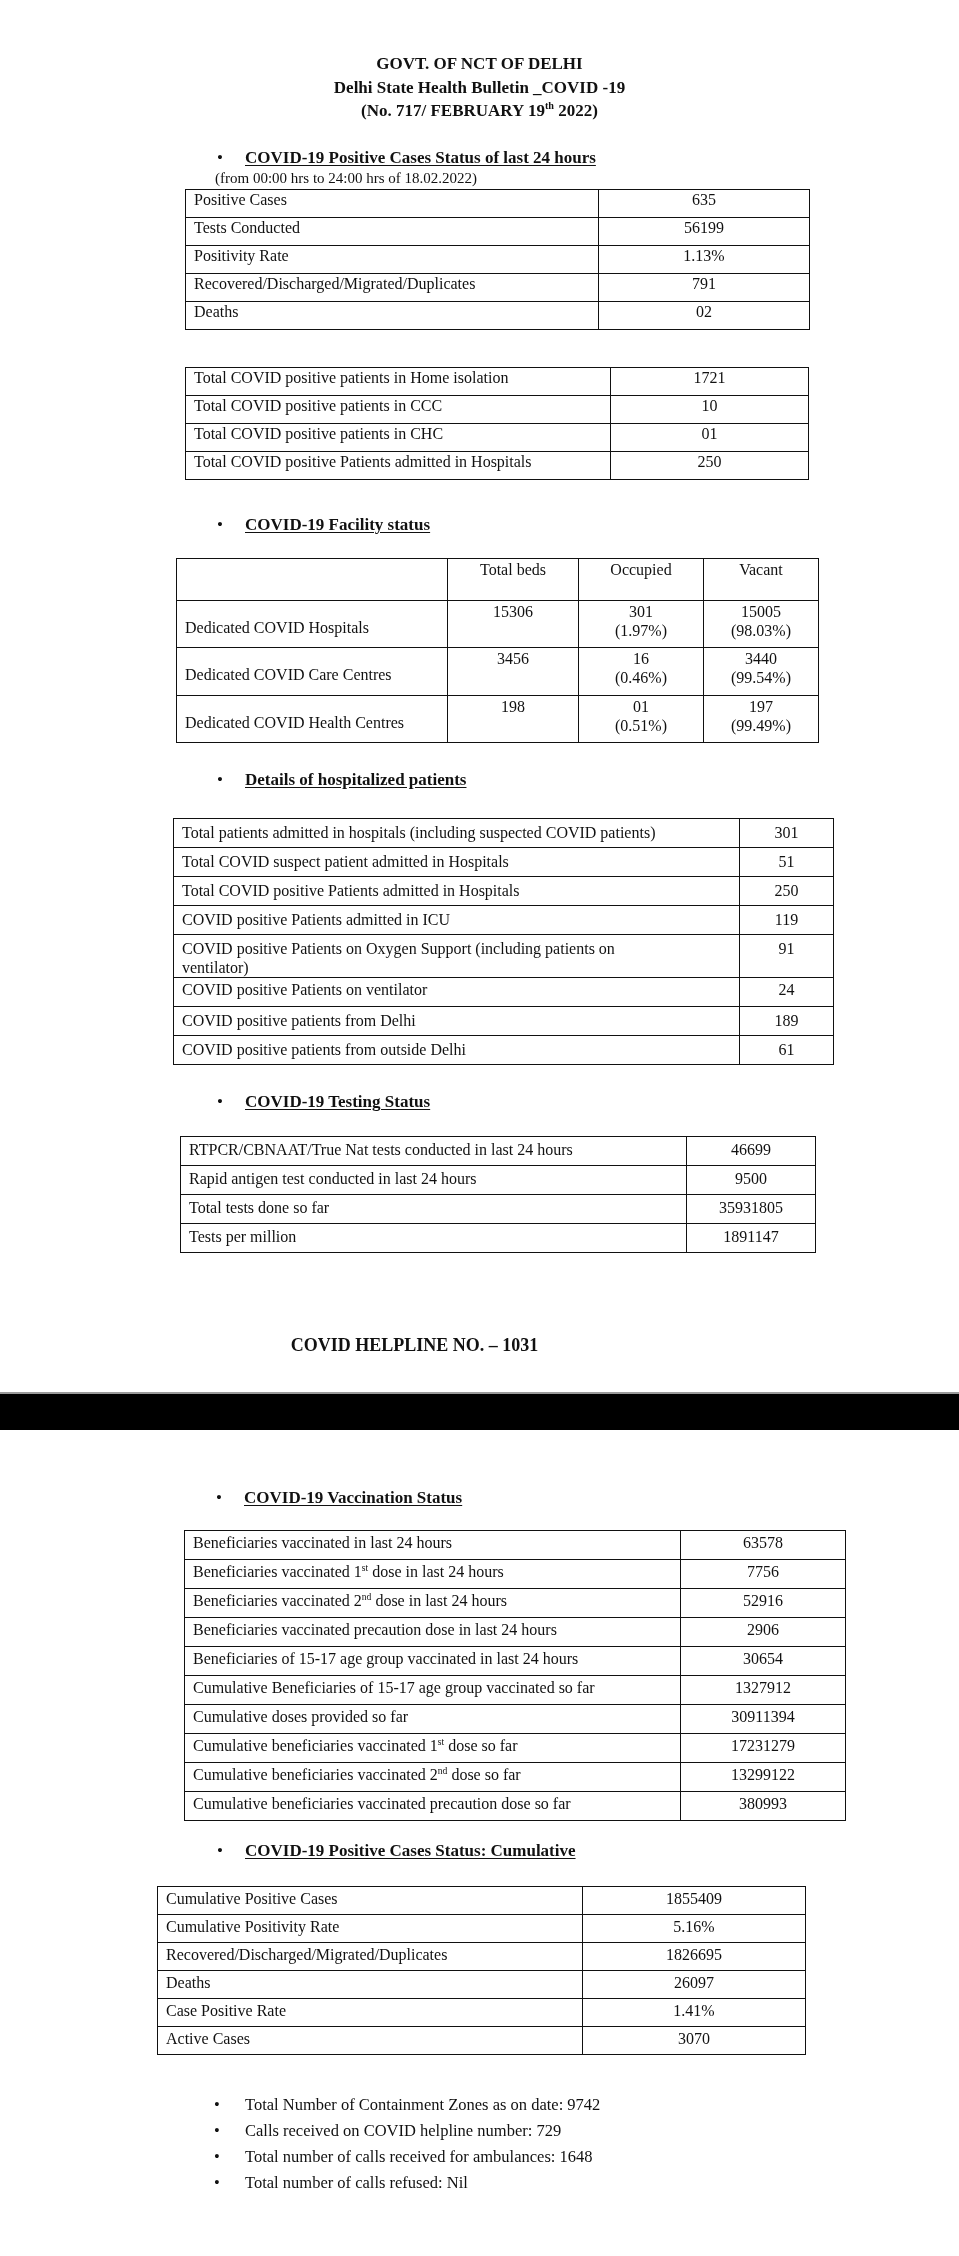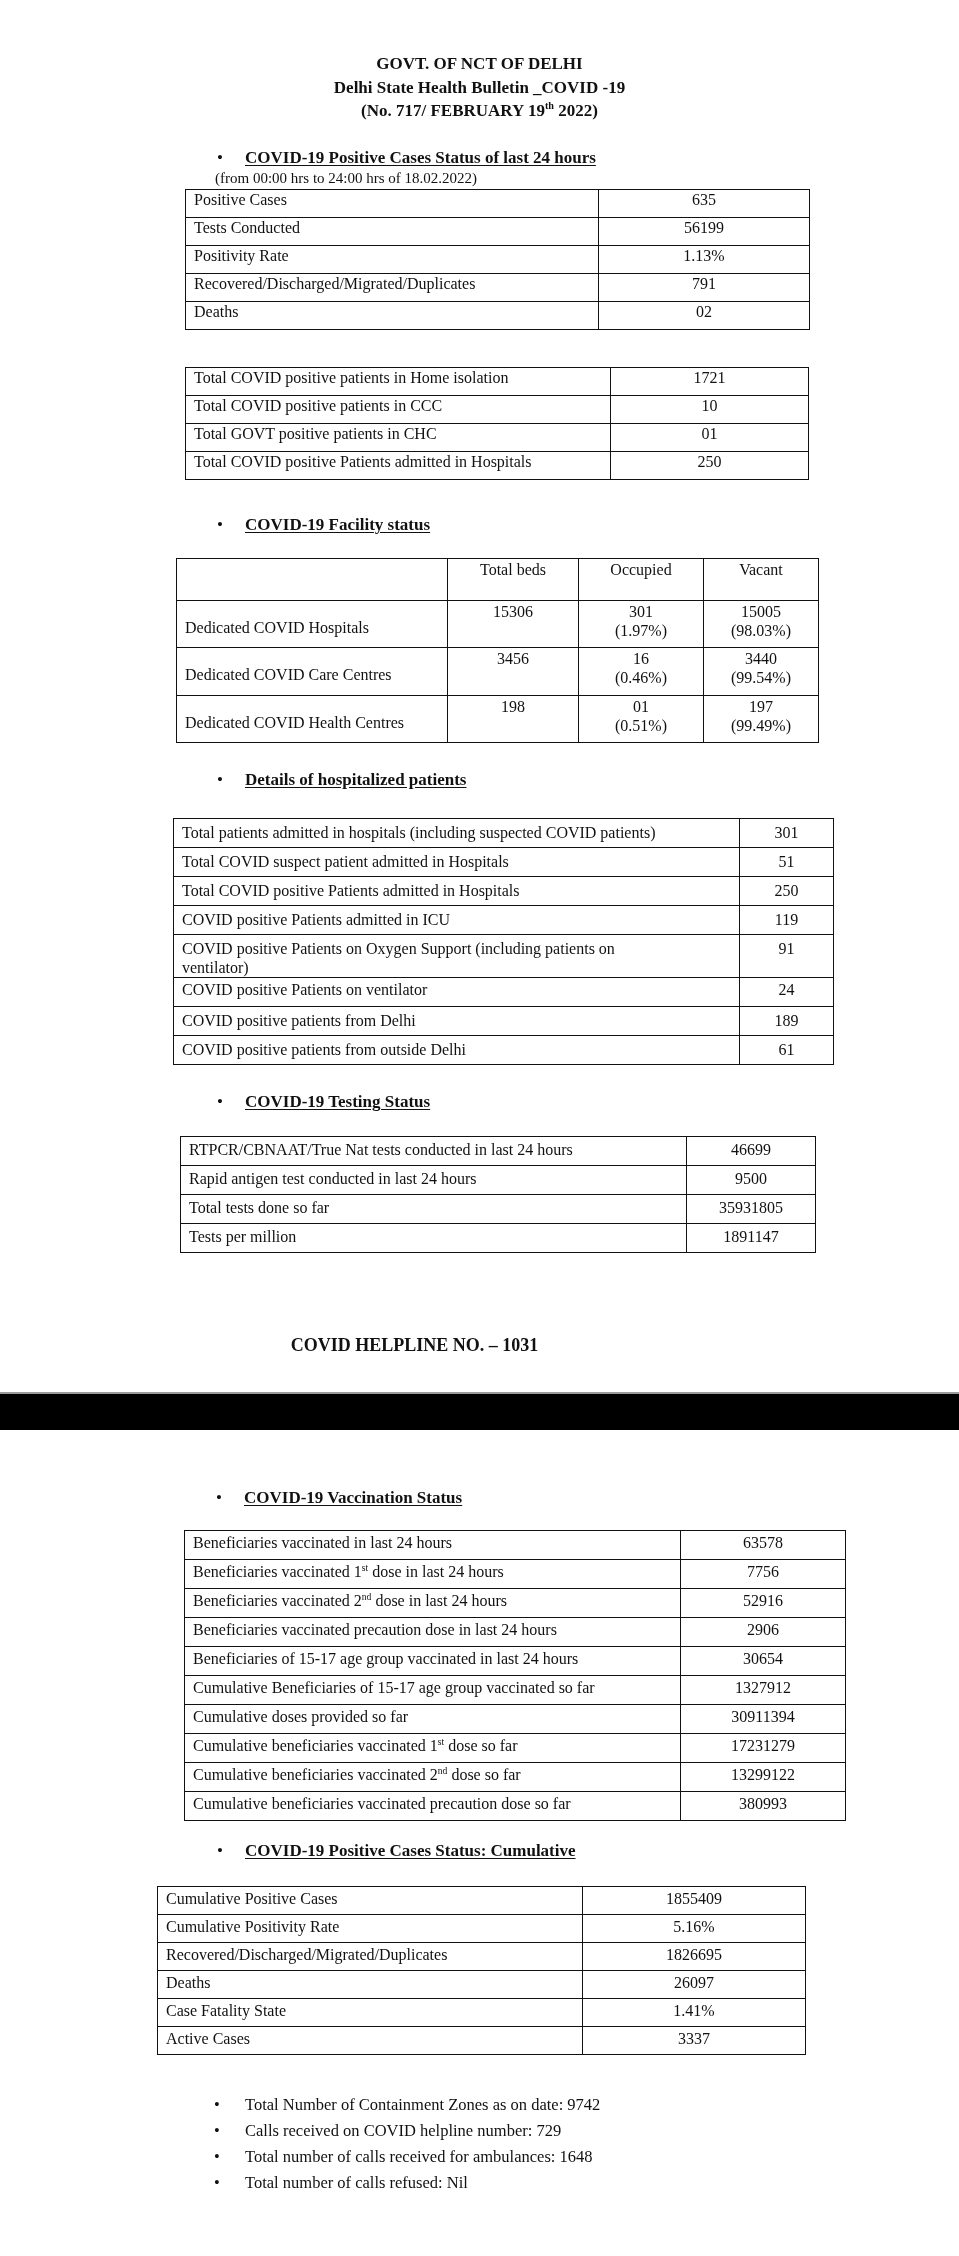--- a/index.html
+++ b/index.html
@@ -88,21 +88,21 @@
   <tbody>
     <tr style="height:28px;">
         <td>Total COVID positive patients in Home isolation</td>
         <td class="v">1721</td>
       </tr>
     <tr style="height:28px;">
         <td>Total COVID positive patients in CCC</td>
         <td class="v">10</td>
       </tr>
     <tr style="height:28px;">
-        <td>Total GOVT positive patients in CHC</td>
+        <td>Total COVID positive patients in CHC</td>
         <td class="v">01</td>
       </tr>
     <tr style="height:28px;">
         <td>Total COVID positive Patients admitted in Hospitals</td>
         <td class="v">250</td>
       </tr>
   </tbody>
 </table>
 
 <div class="abs section-heading" style="left:217px; top:515px;">
@@ -312,26 +312,26 @@
       </tr>
     <tr style="height:28px;">
         <td style="padding-top:2px;">Recovered/Discharged/Migrated/Duplicates</td>
         <td class="v" style="padding-top:2px;">1826695</td>
       </tr>
     <tr style="height:28px;">
         <td style="padding-top:2px;">Deaths</td>
         <td class="v" style="padding-top:2px;">26097</td>
       </tr>
     <tr style="height:28px;">
-        <td style="padding-top:2px;">Case Fatality State</td>
+        <td style="padding-top:2px;">Case Positive Rate</td>
         <td class="v" style="padding-top:2px;">1.41%</td>
       </tr>
     <tr style="height:28px;">
         <td style="padding-top:2px;">Active Cases</td>
-        <td class="v" style="padding-top:2px;">3337</td>
+        <td class="v" style="padding-top:2px;">3070</td>
       </tr>
   </tbody>
 </table>
 
 <div class="abs bullets">
   <div class="item"><span class="dot">•</span><span>Total Number of Containment Zones as on date: 9742</span></div>
   <div class="item"><span class="dot">•</span><span>Calls received on COVID helpline number: 729</span></div>
   <div class="item"><span class="dot">•</span><span>Total number of calls received for ambulances: 1648</span></div>
   <div class="item"><span class="dot">•</span><span>Total number of calls refused: Nil</span></div>
 </div>

